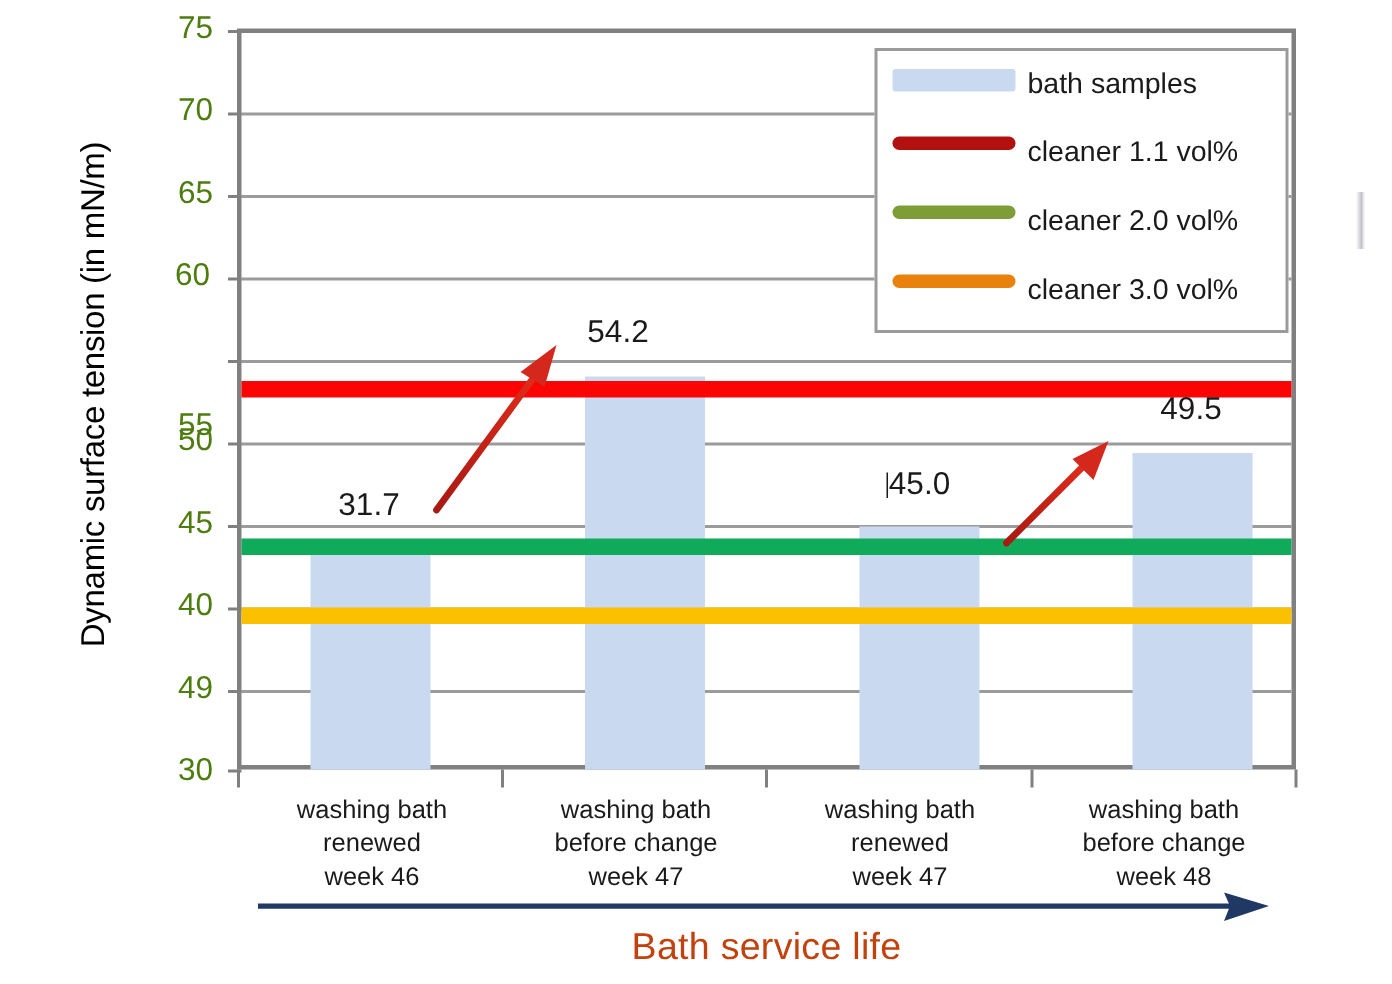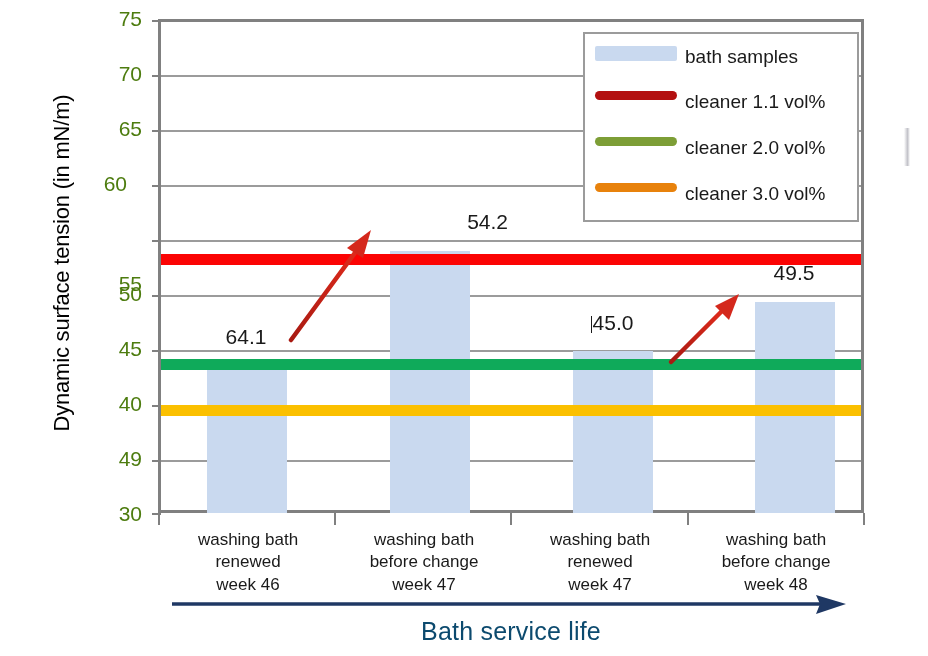--- a/index.html
+++ b/index.html
@@ -128,21 +128,21 @@
     position:absolute;
     left:170px; top:595px;
     width:676px; height:22px;
   }
   .x-axis-title{
     position:absolute;
     left:158px; top:617px;
     width:706px;
     text-align:center;
     font-size:25px;
-    color:#0c4a6e;
+    color:#c2410c;
     letter-spacing:0.2px;
   }
 
   
   .anno-arrow{position:absolute;}
   .edge-artifact{
     position:absolute;right:18px;top:128px;
     width:6px;height:38px;
     background:linear-gradient(to right,rgba(160,160,170,0) 0%,rgba(120,120,135,0.45) 60%,rgba(200,200,205,0) 100%);
   }
@@ -151,21 +151,21 @@
 <body>
 
 <div id="chart-root">
 
   <div class="y-axis-title">Dynamic surface tension (in mN/m)</div>
 
   <div>
     <div class="ytick-label" style="top:7px;left:96px;">75</div>
     <div class="ytick-label" style="top:62px;left:96px;">70</div>
     <div class="ytick-label" style="top:117px;left:96px;">65</div>
-    <div class="ytick-label" style="top:172px;left:81px;">60</div>
+    <div class="ytick-label" style="top:172px;left:94px;">60</div>
     <div class="ytick-label" style="top:227px;left:96px;margin-top:45px;">55</div>
     <div class="ytick-label" style="top:282px;left:96px;">50</div>
     <div class="ytick-label" style="top:337px;left:96px;">45</div>
     <div class="ytick-label" style="top:392px;left:96px;">40</div>
     <div class="ytick-label" style="top:447px;left:96px;">49</div>
     <div class="ytick-label" style="top:502px;left:96px;">30</div>
   </div>
 
   <div class="plot-area">
 
@@ -220,22 +220,22 @@
           <stop offset="0%" stop-color="#a81a12"></stop>
           <stop offset="100%" stop-color="#e02b1c"></stop>
         </linearGradient>
       </defs>
       <line x1="10" y1="82" x2="62" y2="30" stroke="url(#ag2)" stroke-width="4.5" stroke-linecap="round"></line>
       <polygon points="78,14 54,26 68,40" fill="#d4281c"></polygon>
     </svg>
 
   </div>
 
-  <div class="bar-label" style="left:186px;top:325px;width:120px;">64.1</div>
-  <div class="bar-label" style="left:388px;top:210px;width:120px;text-align:right;">54.2</div>
+  <div class="bar-label" style="left:186px;top:325px;width:120px;">31.7</div>
+  <div class="bar-label" style="left:352px;top:210px;width:120px;">54.2</div>
   <div class="bar-label" style="left:552px;top:311px;width:120px;">
     <span class="caret"></span><span>45.0</span>
   </div>
   <div class="bar-label" style="left:734px;top:261px;width:120px;">49.5</div>
 
   <div class="xtick" style="left:158px;"></div>
   <div class="xtick" style="left:334px;"></div>
   <div class="xtick" style="left:510px;"></div>
   <div class="xtick" style="left:687px;"></div>
   <div class="xtick" style="left:863px;"></div>

